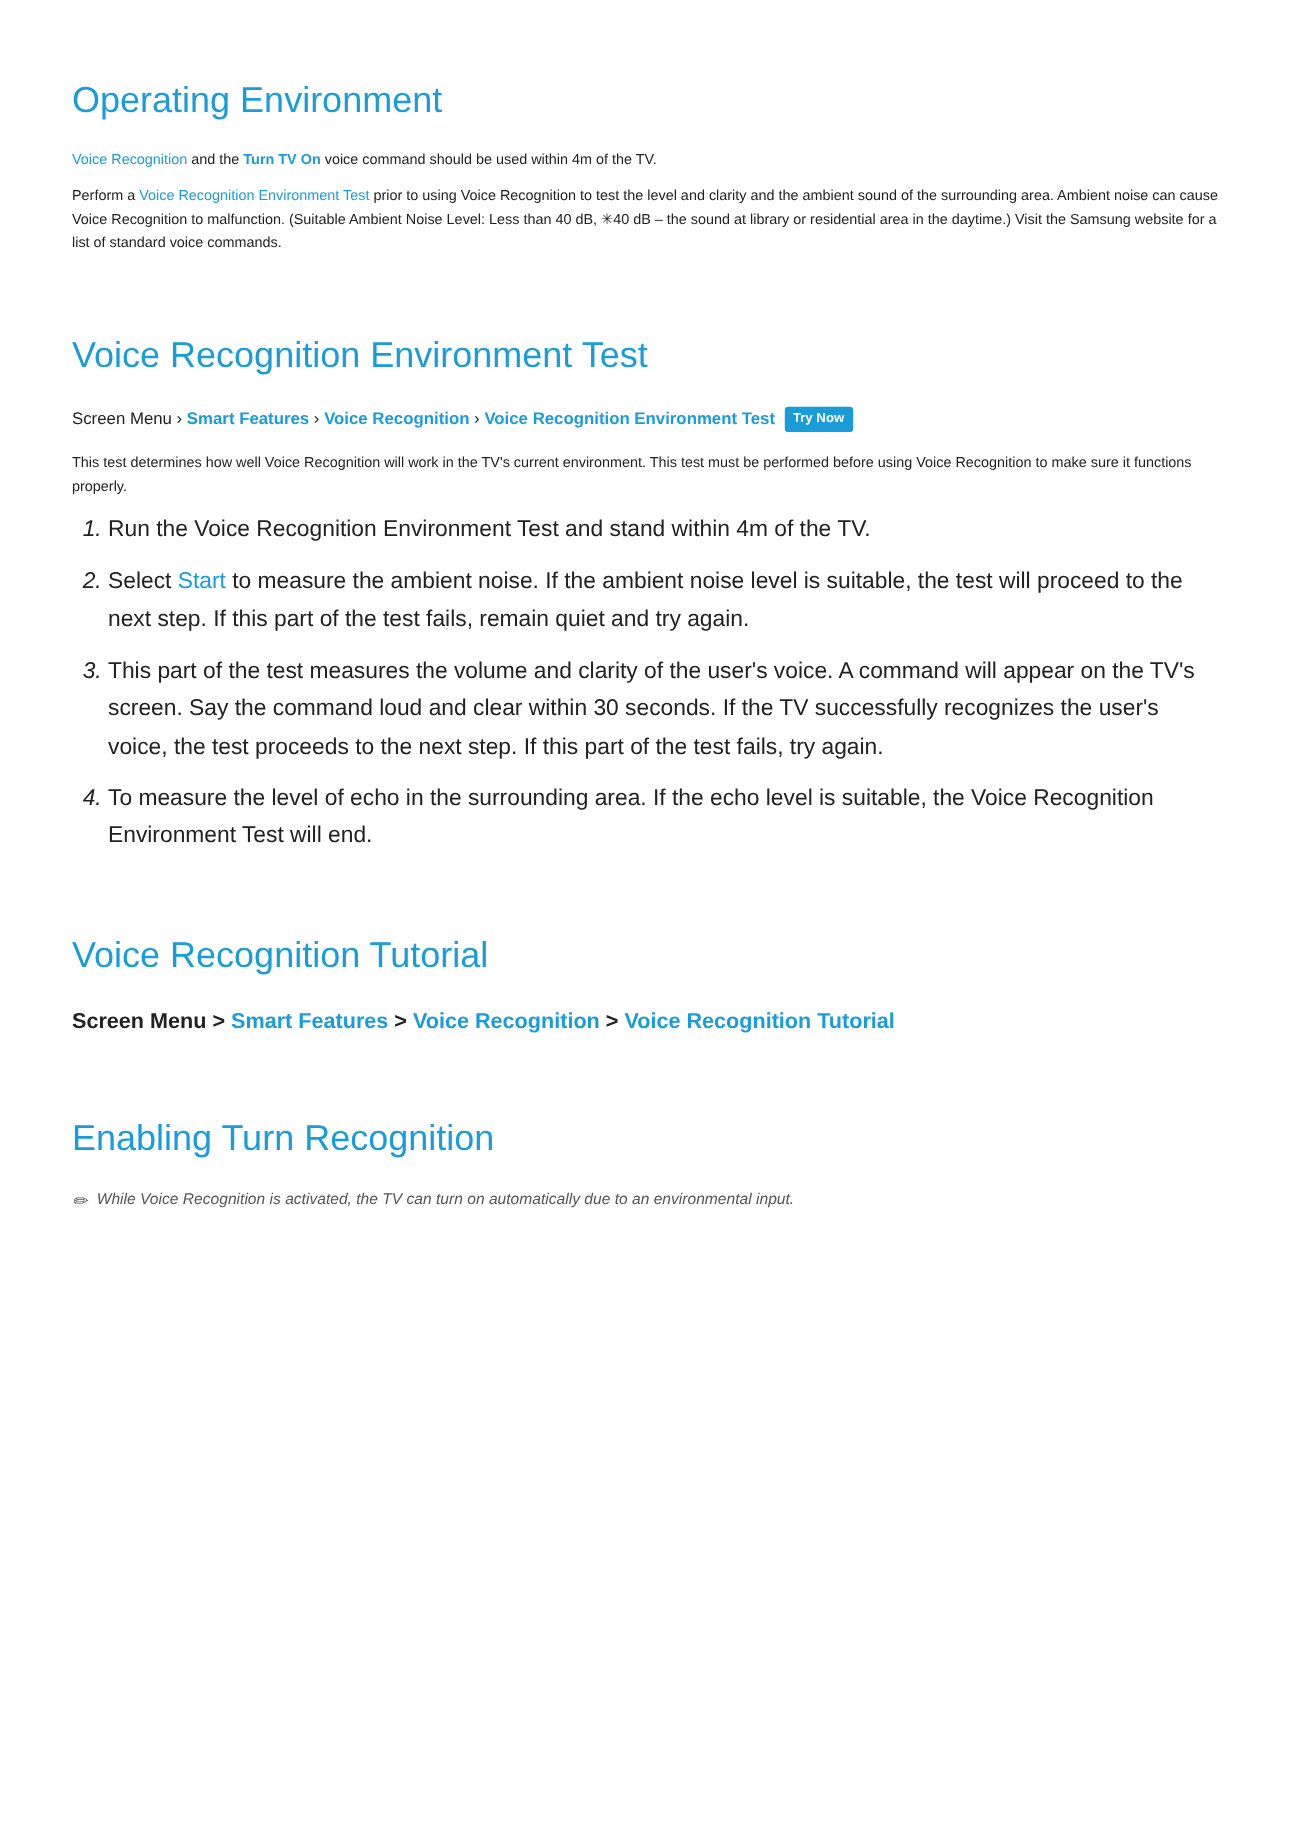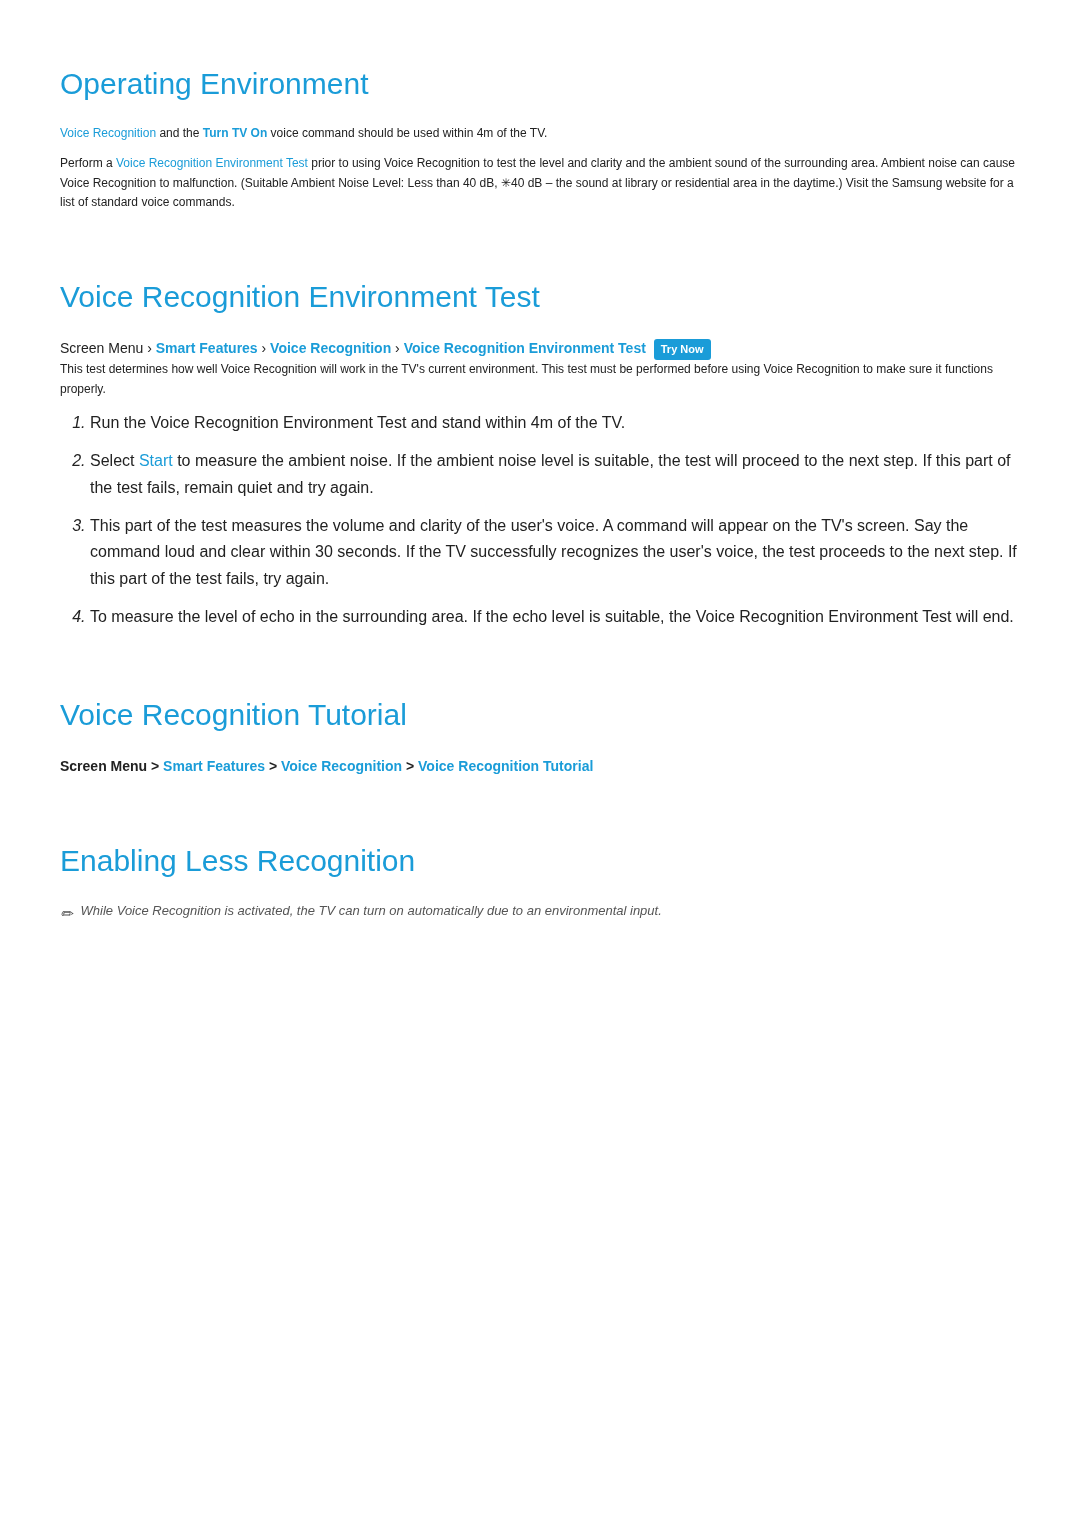--- a/index.html
+++ b/index.html
@@ -42,21 +42,21 @@
     }
 
     p {
       margin-bottom: 10px;
       font-size: 12px;
       line-height: 1.65;
     }
 
     .breadcrumb {
       font-size: 14px;
-      margin-bottom: 0;
+      margin-bottom: 16px;
       color: #222222;
     }
 
     .breadcrumb .link-bold {
       font-weight: bold;
     }
 
     .try-now {
       display: inline-block;
       background-color: #1a9cd8;
@@ -69,21 +69,21 @@
       vertical-align: middle;
     }
 
     ol {
       margin-left: 30px;
       margin-bottom: 10px;
     }
 
     ol li {
       margin-bottom: 12px;
-      font-size: 16px;
+      font-size: 19px;
       line-height: 1.65;
       list-style-type: decimal;
       font-style: italic;
     }
 
     ol li span {
       font-style: normal;
     }
 
     .note {
@@ -97,21 +97,21 @@
 
     .note-icon {
       margin-right: 8px;
       font-size: 15px;
       flex-shrink: 0;
       margin-top: 1px;
     }
 
     .menu-path {
       font-weight: bold;
-      font-size: 14px;
+      font-size: 18px;
       margin-bottom: 10px;
     }
   </style>
 </head>
 <body>
 
 <div class="section">
   <h2 class="section-title">Operating Environment</h2>
 
   <p>
@@ -146,21 +146,21 @@
 <div class="section">
   <h2 class="section-title">Voice Recognition Tutorial</h2>
 
   <div class="menu-path breadcrumb">
     Screen Menu &gt; <a class="link-bold">Smart Features</a> &gt; <a class="link-bold">Voice Recognition</a> &gt; <a class="link-bold">Voice Recognition Tutorial</a>
   </div>
 
 </div>
 
 <div class="section">
-  <h2 class="section-title">Enabling Less Recognition</h2>
+  <h2 class="section-title">Enabling Turn Recognition</h2>
 
 
 
   <div class="note">
     <span class="note-icon">✏</span>
     <span>While Voice Recognition is activated, the TV can turn on automatically due to an environmental input.</span>
   </div>
 </div>
 
 </body></html>

